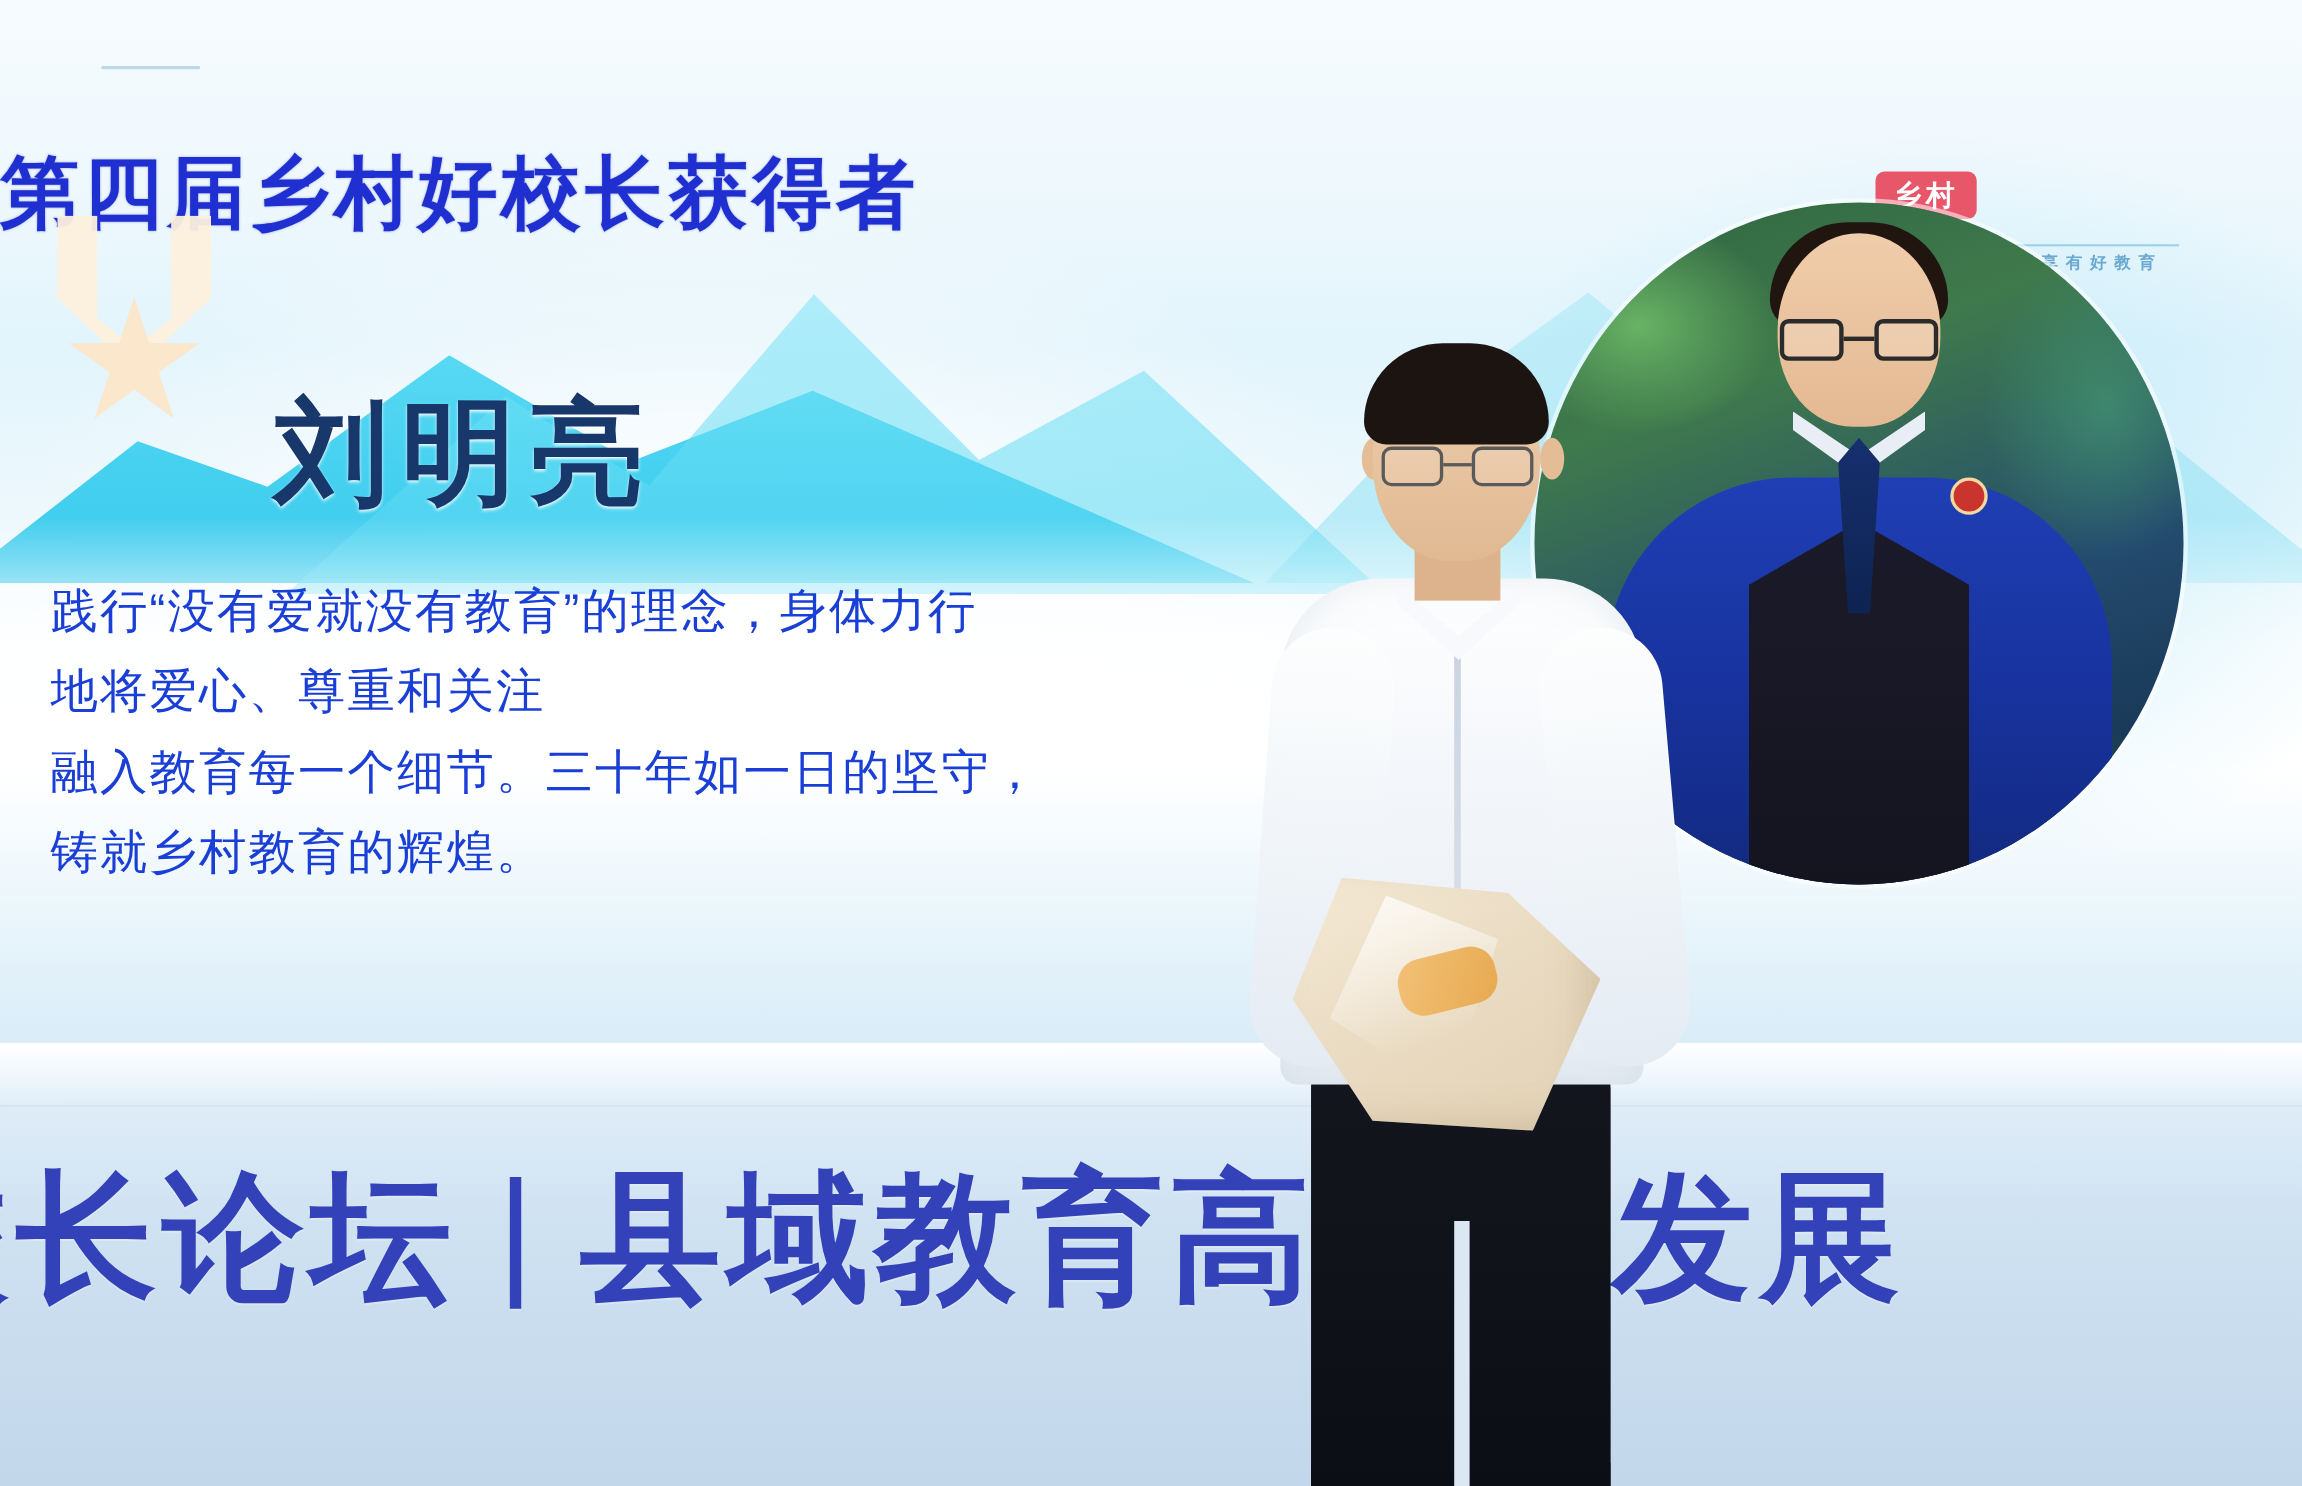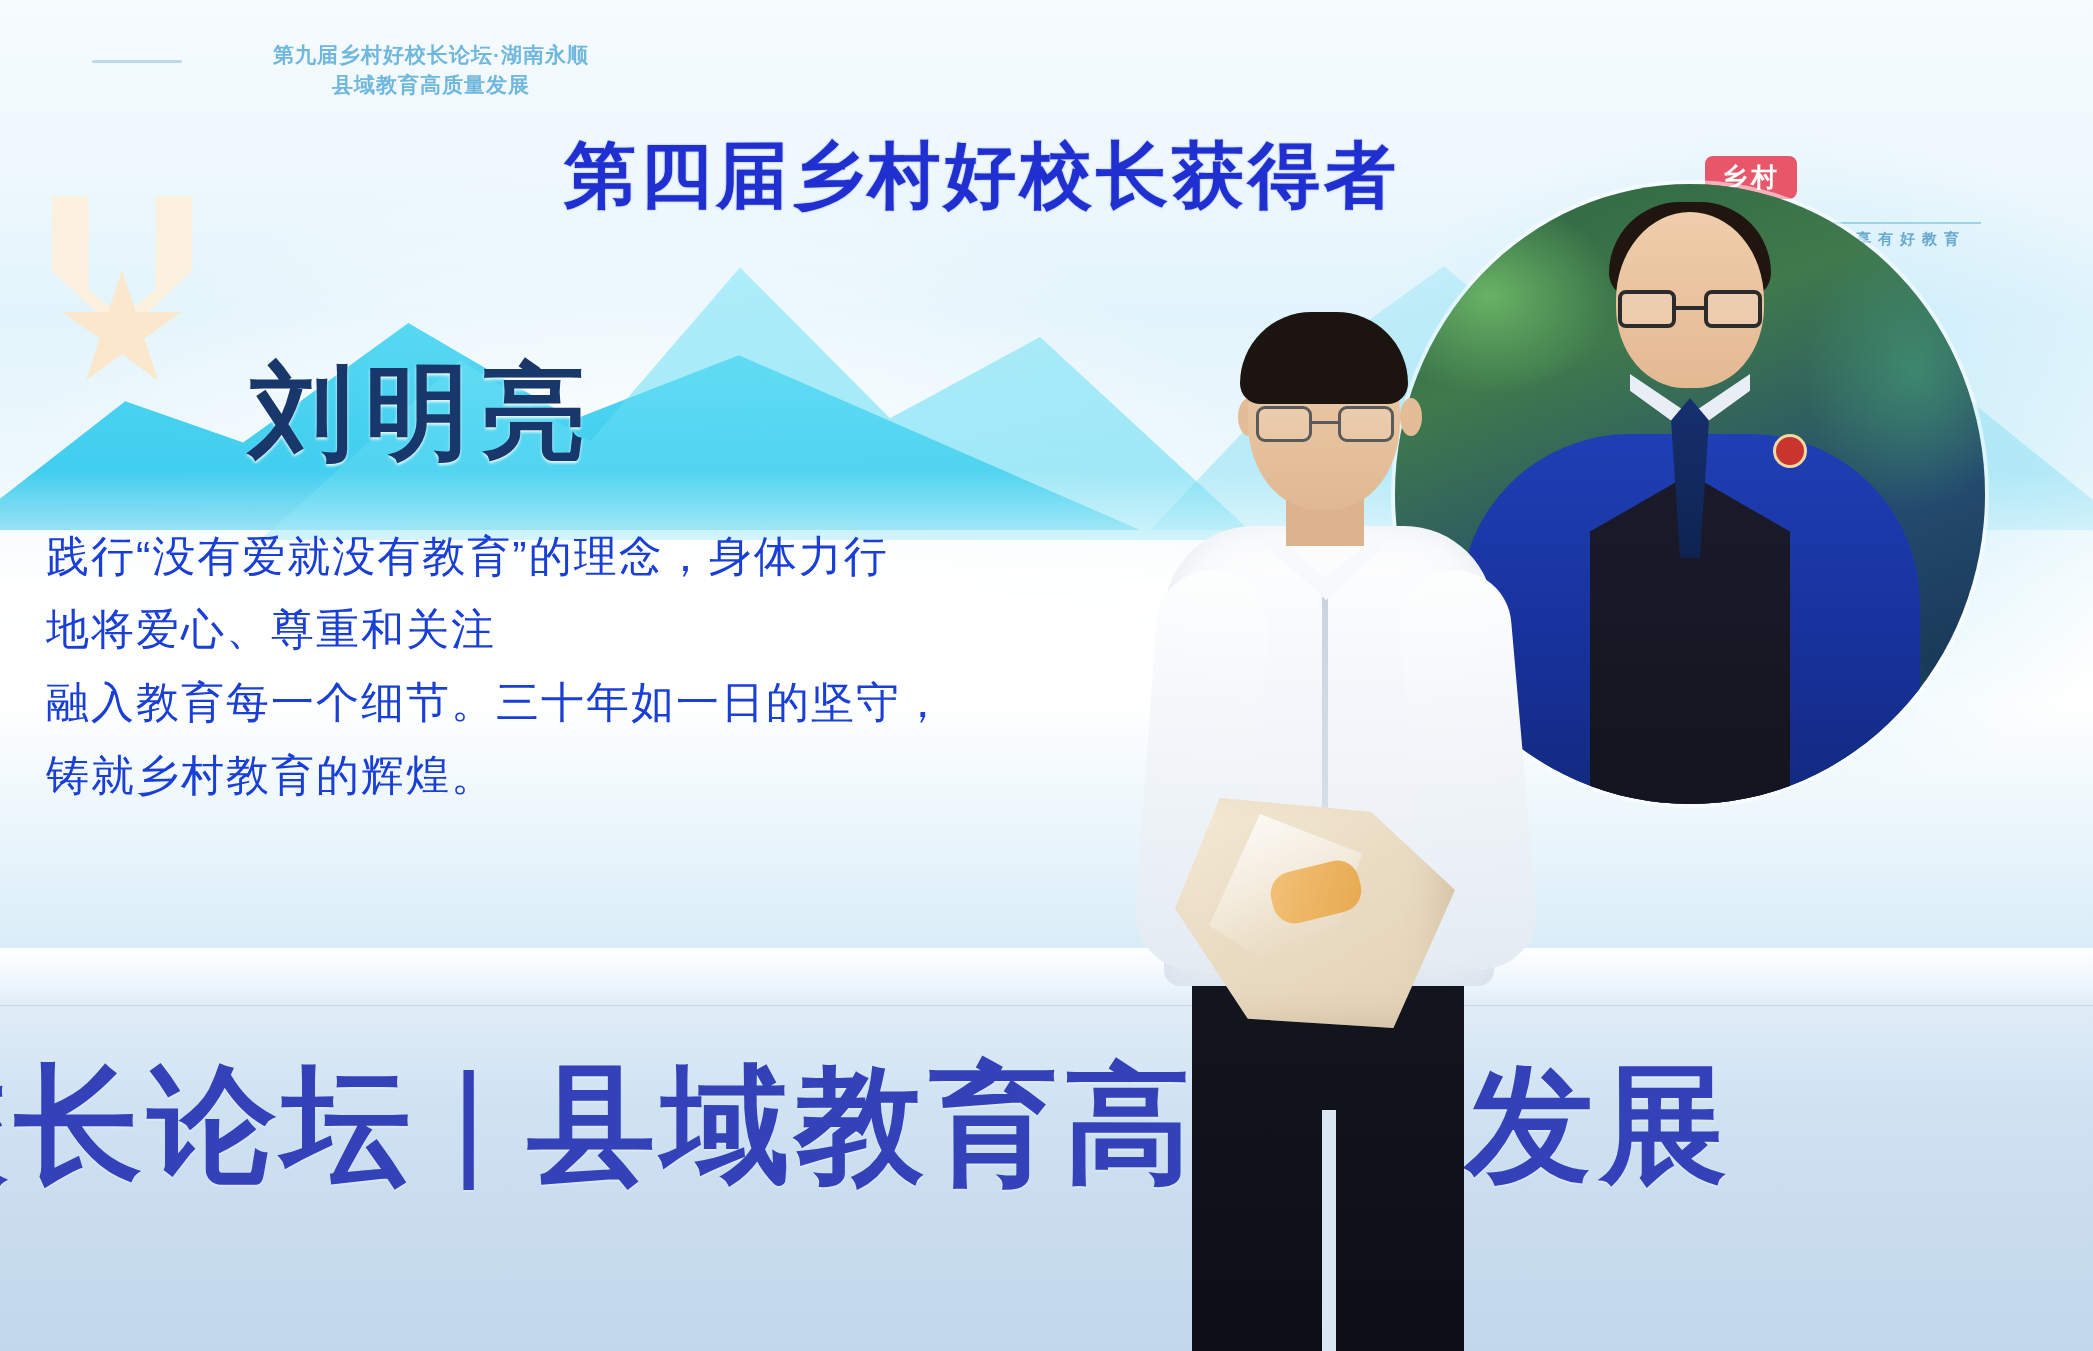--- a/index.html
+++ b/index.html
@@ -59,21 +59,21 @@
   .hdr-text{
     position:absolute;left:196px;top:40px;width:470px;
     color:#6fb7dc;font-size:21px;line-height:30px;font-weight:700;
     letter-spacing:1px;text-align:center;
   }
   .hdr-text .l2{display:block;text-align:center;}
 
   
   .award-title{
     position:absolute;left:0;top:128px;width:1400px;
-    text-align:right;color:#1f2fd0;
+    text-align:left;color:#1f2fd0;
     font-size:72px;font-weight:800;letter-spacing:4px;
     text-shadow:0 0 2px rgba(31,47,208,.5);
   }
 
   
   .medal{position:absolute;left:52px;top:196px;width:140px;height:190px;}
   .medal .tail{
     position:absolute;left:0;top:0;width:140px;height:120px;
     background:#fdf0dd;
     clip-path:polygon(0% 0%, 26% 0%, 26% 78%, 50% 100%, 74% 78%, 74% 0%, 100% 0%, 100% 62%, 50% 118%, 0% 62%);
@@ -308,24 +308,20 @@
 
   <div class="screen">
     <div class="mtn mtn3"></div>
     <div class="mtn mtn1"></div>
     <div class="mtn mtn2"></div>
     <div class="mist"></div>
     <div class="lowerwash"></div>
     <div class="rightglow"></div>
 
     <div class="hdr-line"></div>
-    <div class="hdr-text">
-      <span>第九届乡村好校长论坛·湖南永顺</span>
-      <span class="l2">县域教育高质量发展</span>
-    </div>
 
     <div class="brand">
       <div class="badge">乡村</div>
       <div class="rule"></div>
       <div class="tag">让每个乡村孩子享有好教育</div>
     </div>
 
     <div class="award-title">第四届乡村好校长获得者</div>
 
     <div class="medal">

